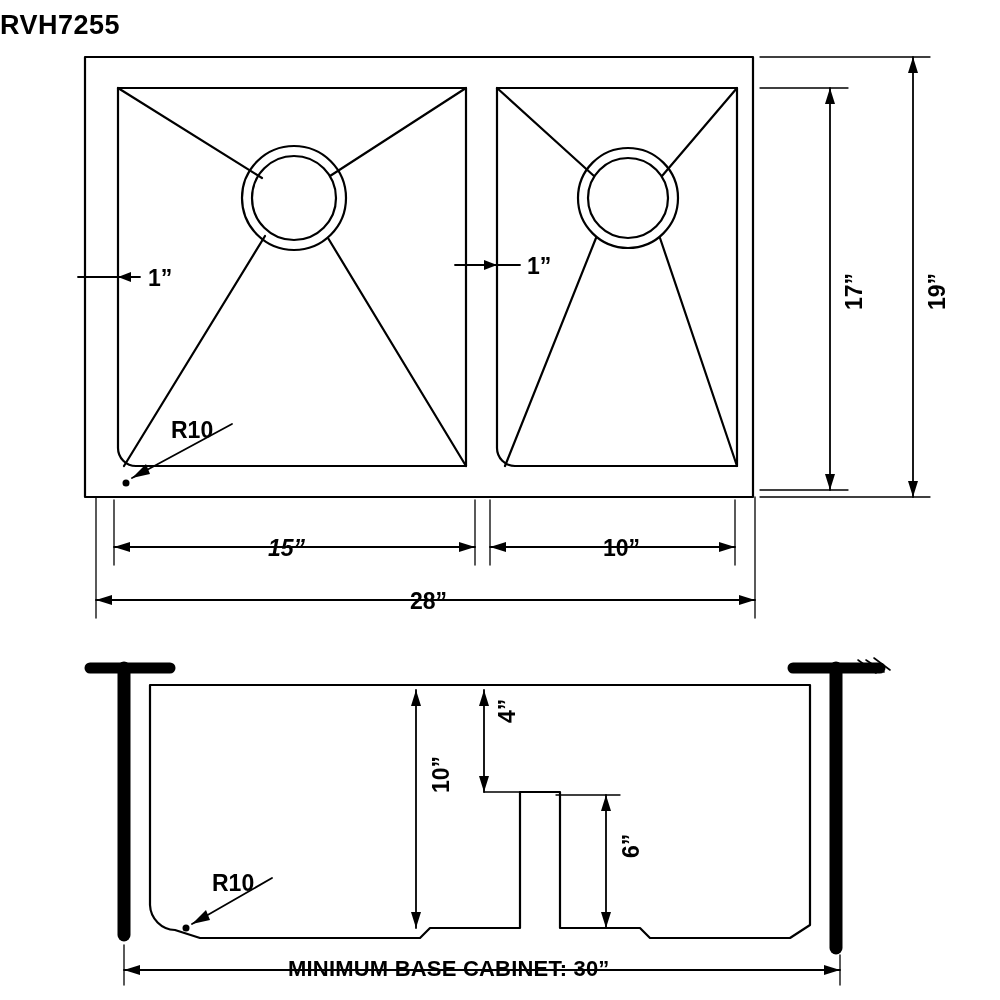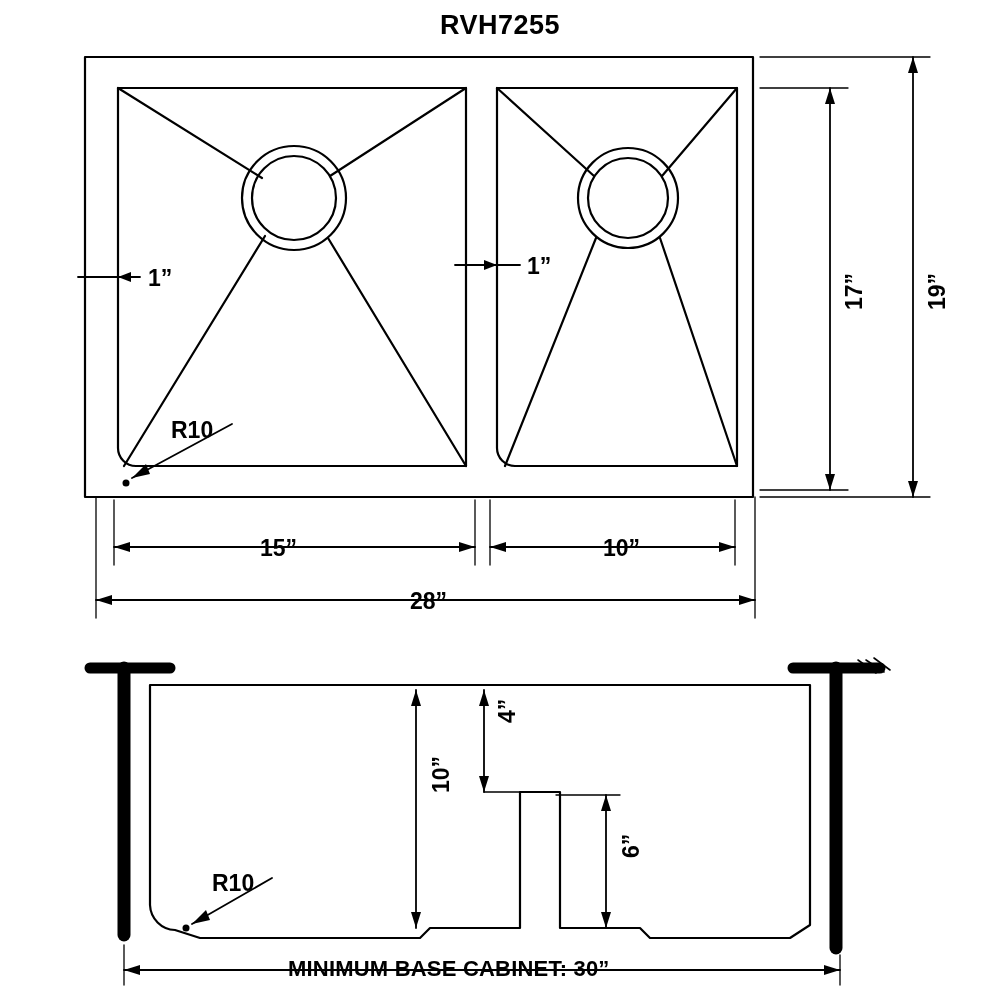--- a/index.html
+++ b/index.html
@@ -16,21 +16,20 @@
     width: 1000px;
     height: 1000px;
     overflow: hidden;
     background: #ffffff;
   }
   #title {
     position: absolute;
     top: 10px;
     left: 0;
     width: 1000px;
-    text-align: center;
     font-size: 27px;
     font-weight: bold;
     letter-spacing: 0.5px;
   }
   svg.drawing {
     position: absolute;
     top: 0;
     left: 0;
     width: 1000px;
     height: 1000px;
@@ -158,21 +157,21 @@
       <path d="M124,970 L140,965 L140,975 Z" fill="#000" stroke="none"></path>
       <path d="M840,970 L824,965 L824,975 Z" fill="#000" stroke="none"></path>
       <line x1="124" y1="945" x2="124" y2="985" stroke-width="1.3"></line>
       <line x1="840" y1="955" x2="840" y2="985" stroke-width="1.3"></line>
     </g>
   </svg>
 
   <div class="lbl" style="left:148px; top:265px;">1”</div>
   <div class="lbl" style="left:527px; top:253px;">1”</div>
   <div class="lbl" style="left:171px; top:417px;">R10</div>
-  <div class="lbl" style="left:260px; top:535px;">15”</div>
+  <div class="lbl" style="left:268px; top:535px;font-style:italic;">15”</div>
   <div class="lbl" style="left:603px; top:535px;">10”</div>
   <div class="lbl" style="left:410px; top:588px;">28”</div>
   <div class="lbl rot" style="left:841px; top:310px;">17”</div>
   <div class="lbl rot" style="left:924px; top:310px;">19”</div>
 
   <div class="lbl" style="left:212px; top:870px;">R10</div>
   <div class="lbl rot" style="left:494px; top:723px;">4”</div>
   <div class="lbl rot" style="left:428px; top:793px;">10”</div>
   <div class="lbl rot" style="left:618px; top:858px;">6”</div>
   <div class="lbl cabinet" style="left:288px; top:956px;">MINIMUM BASE CABINET: 30”</div>

